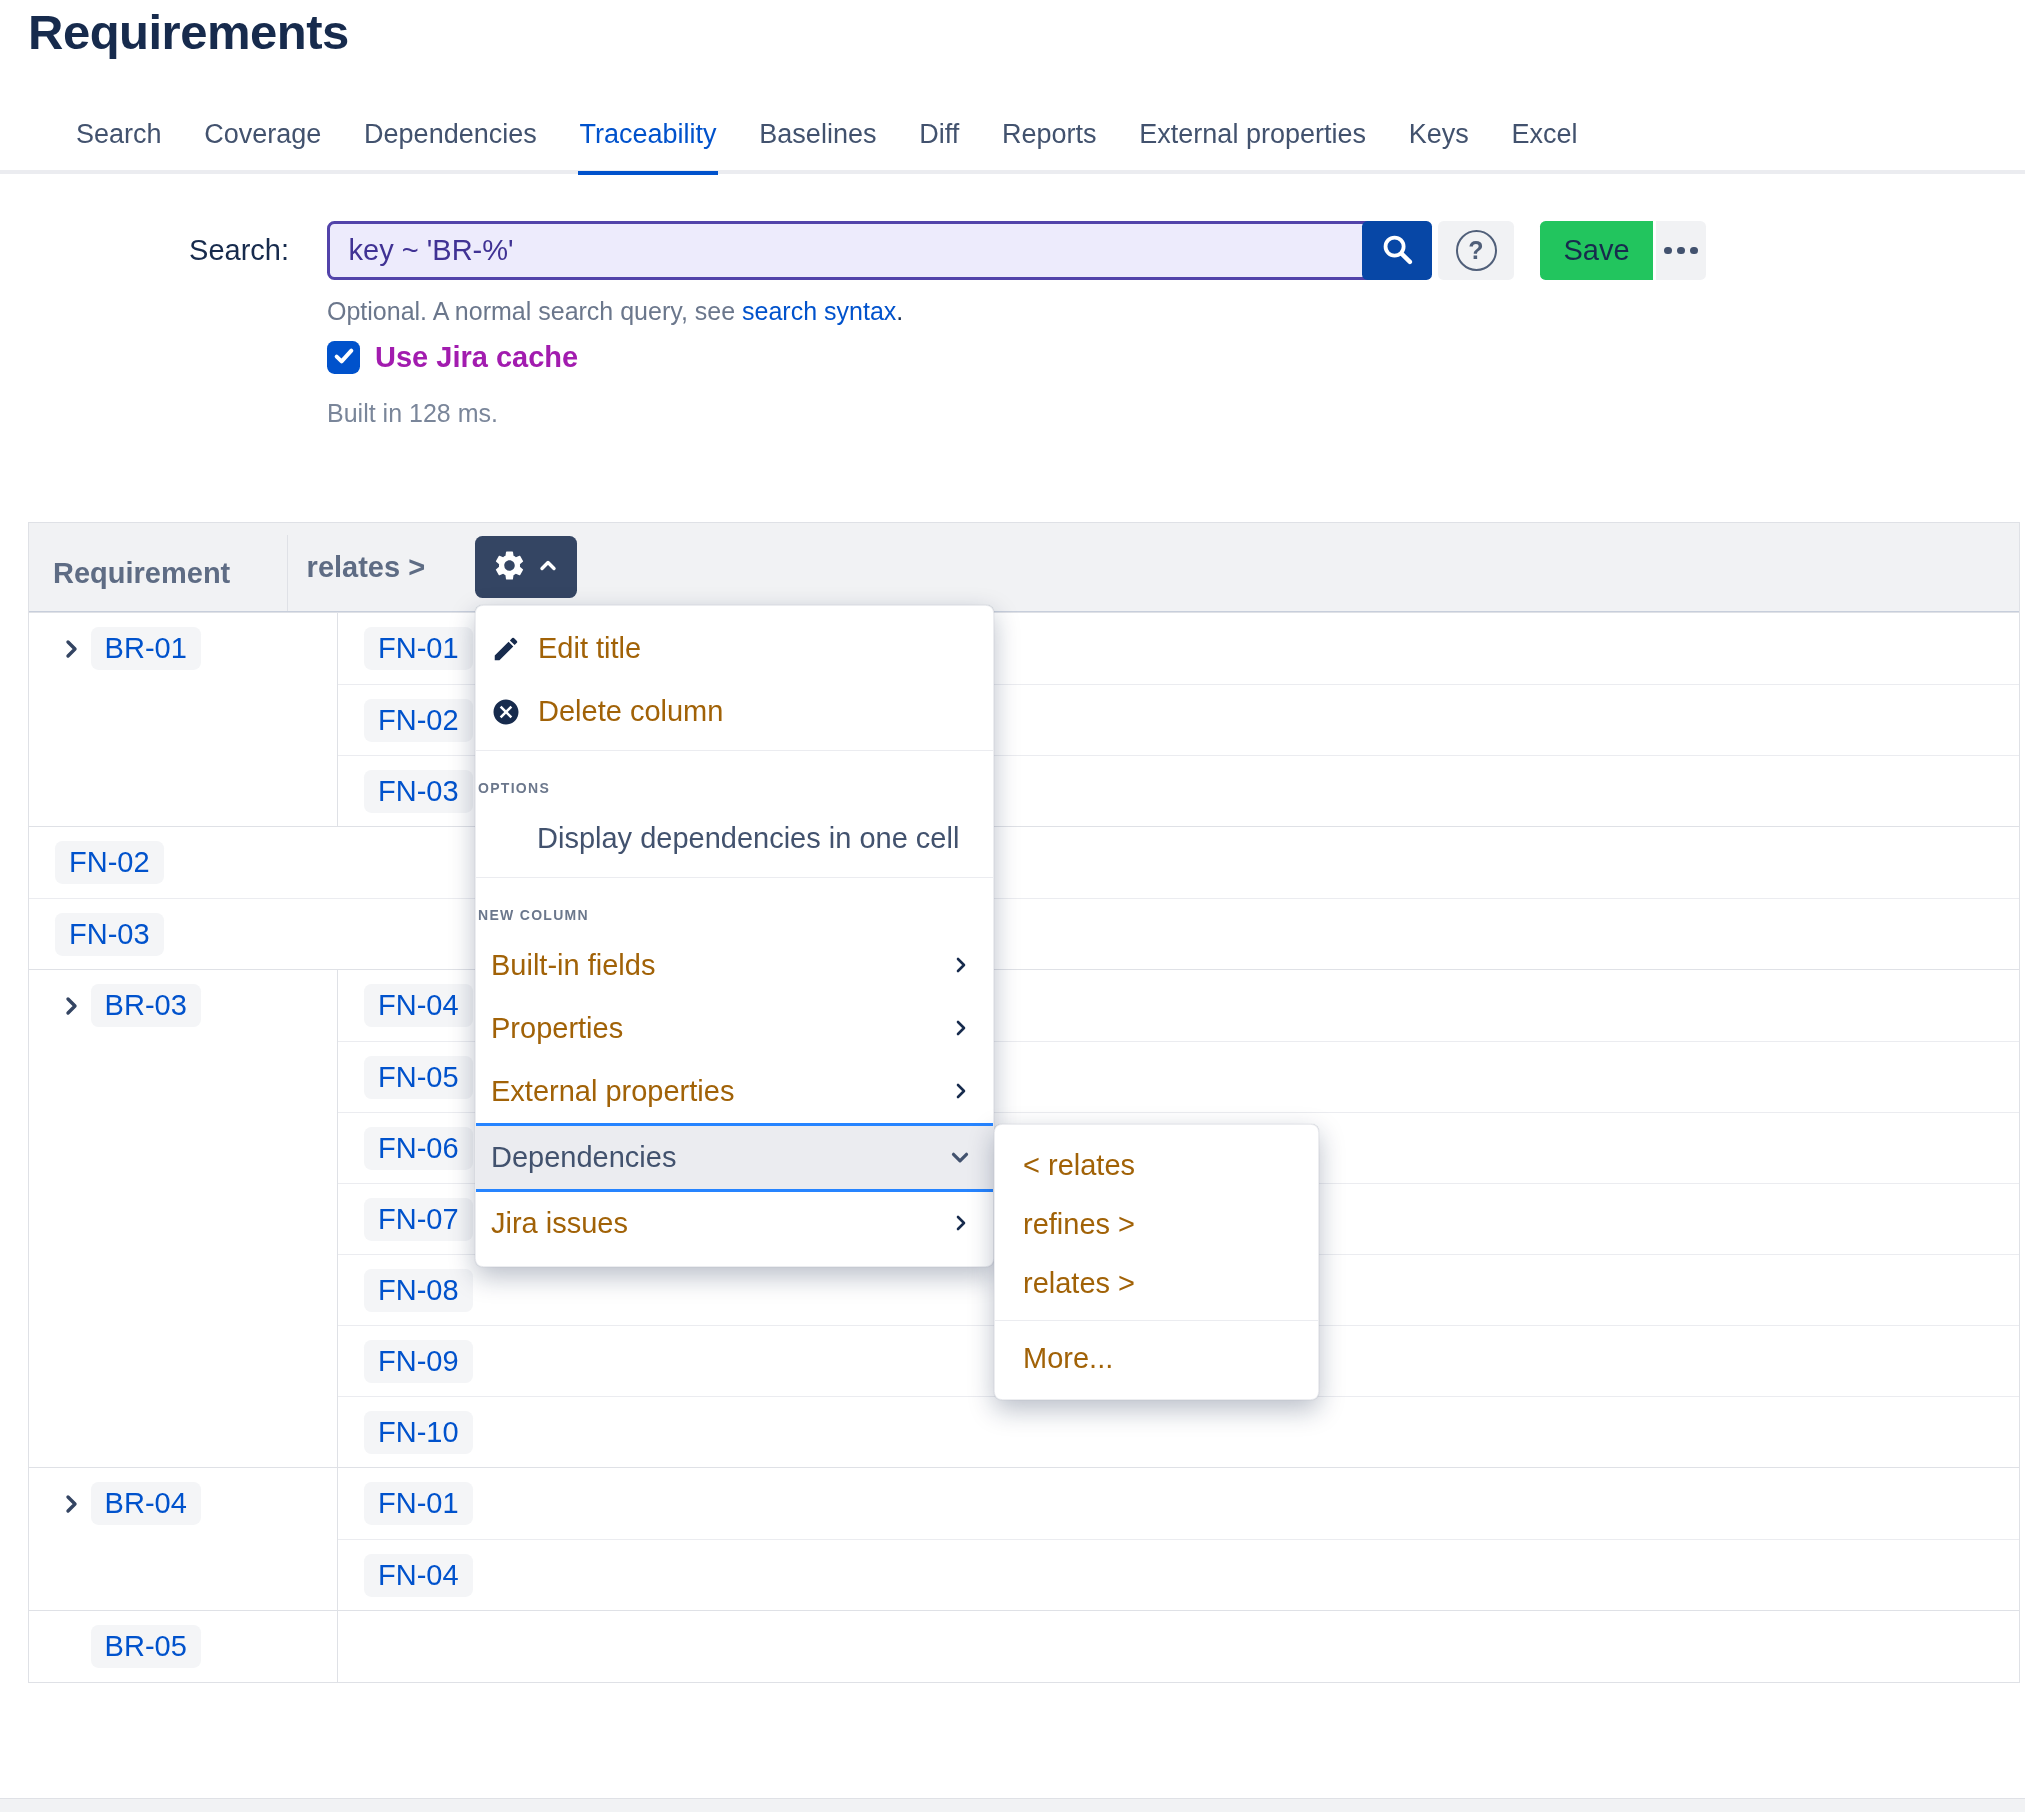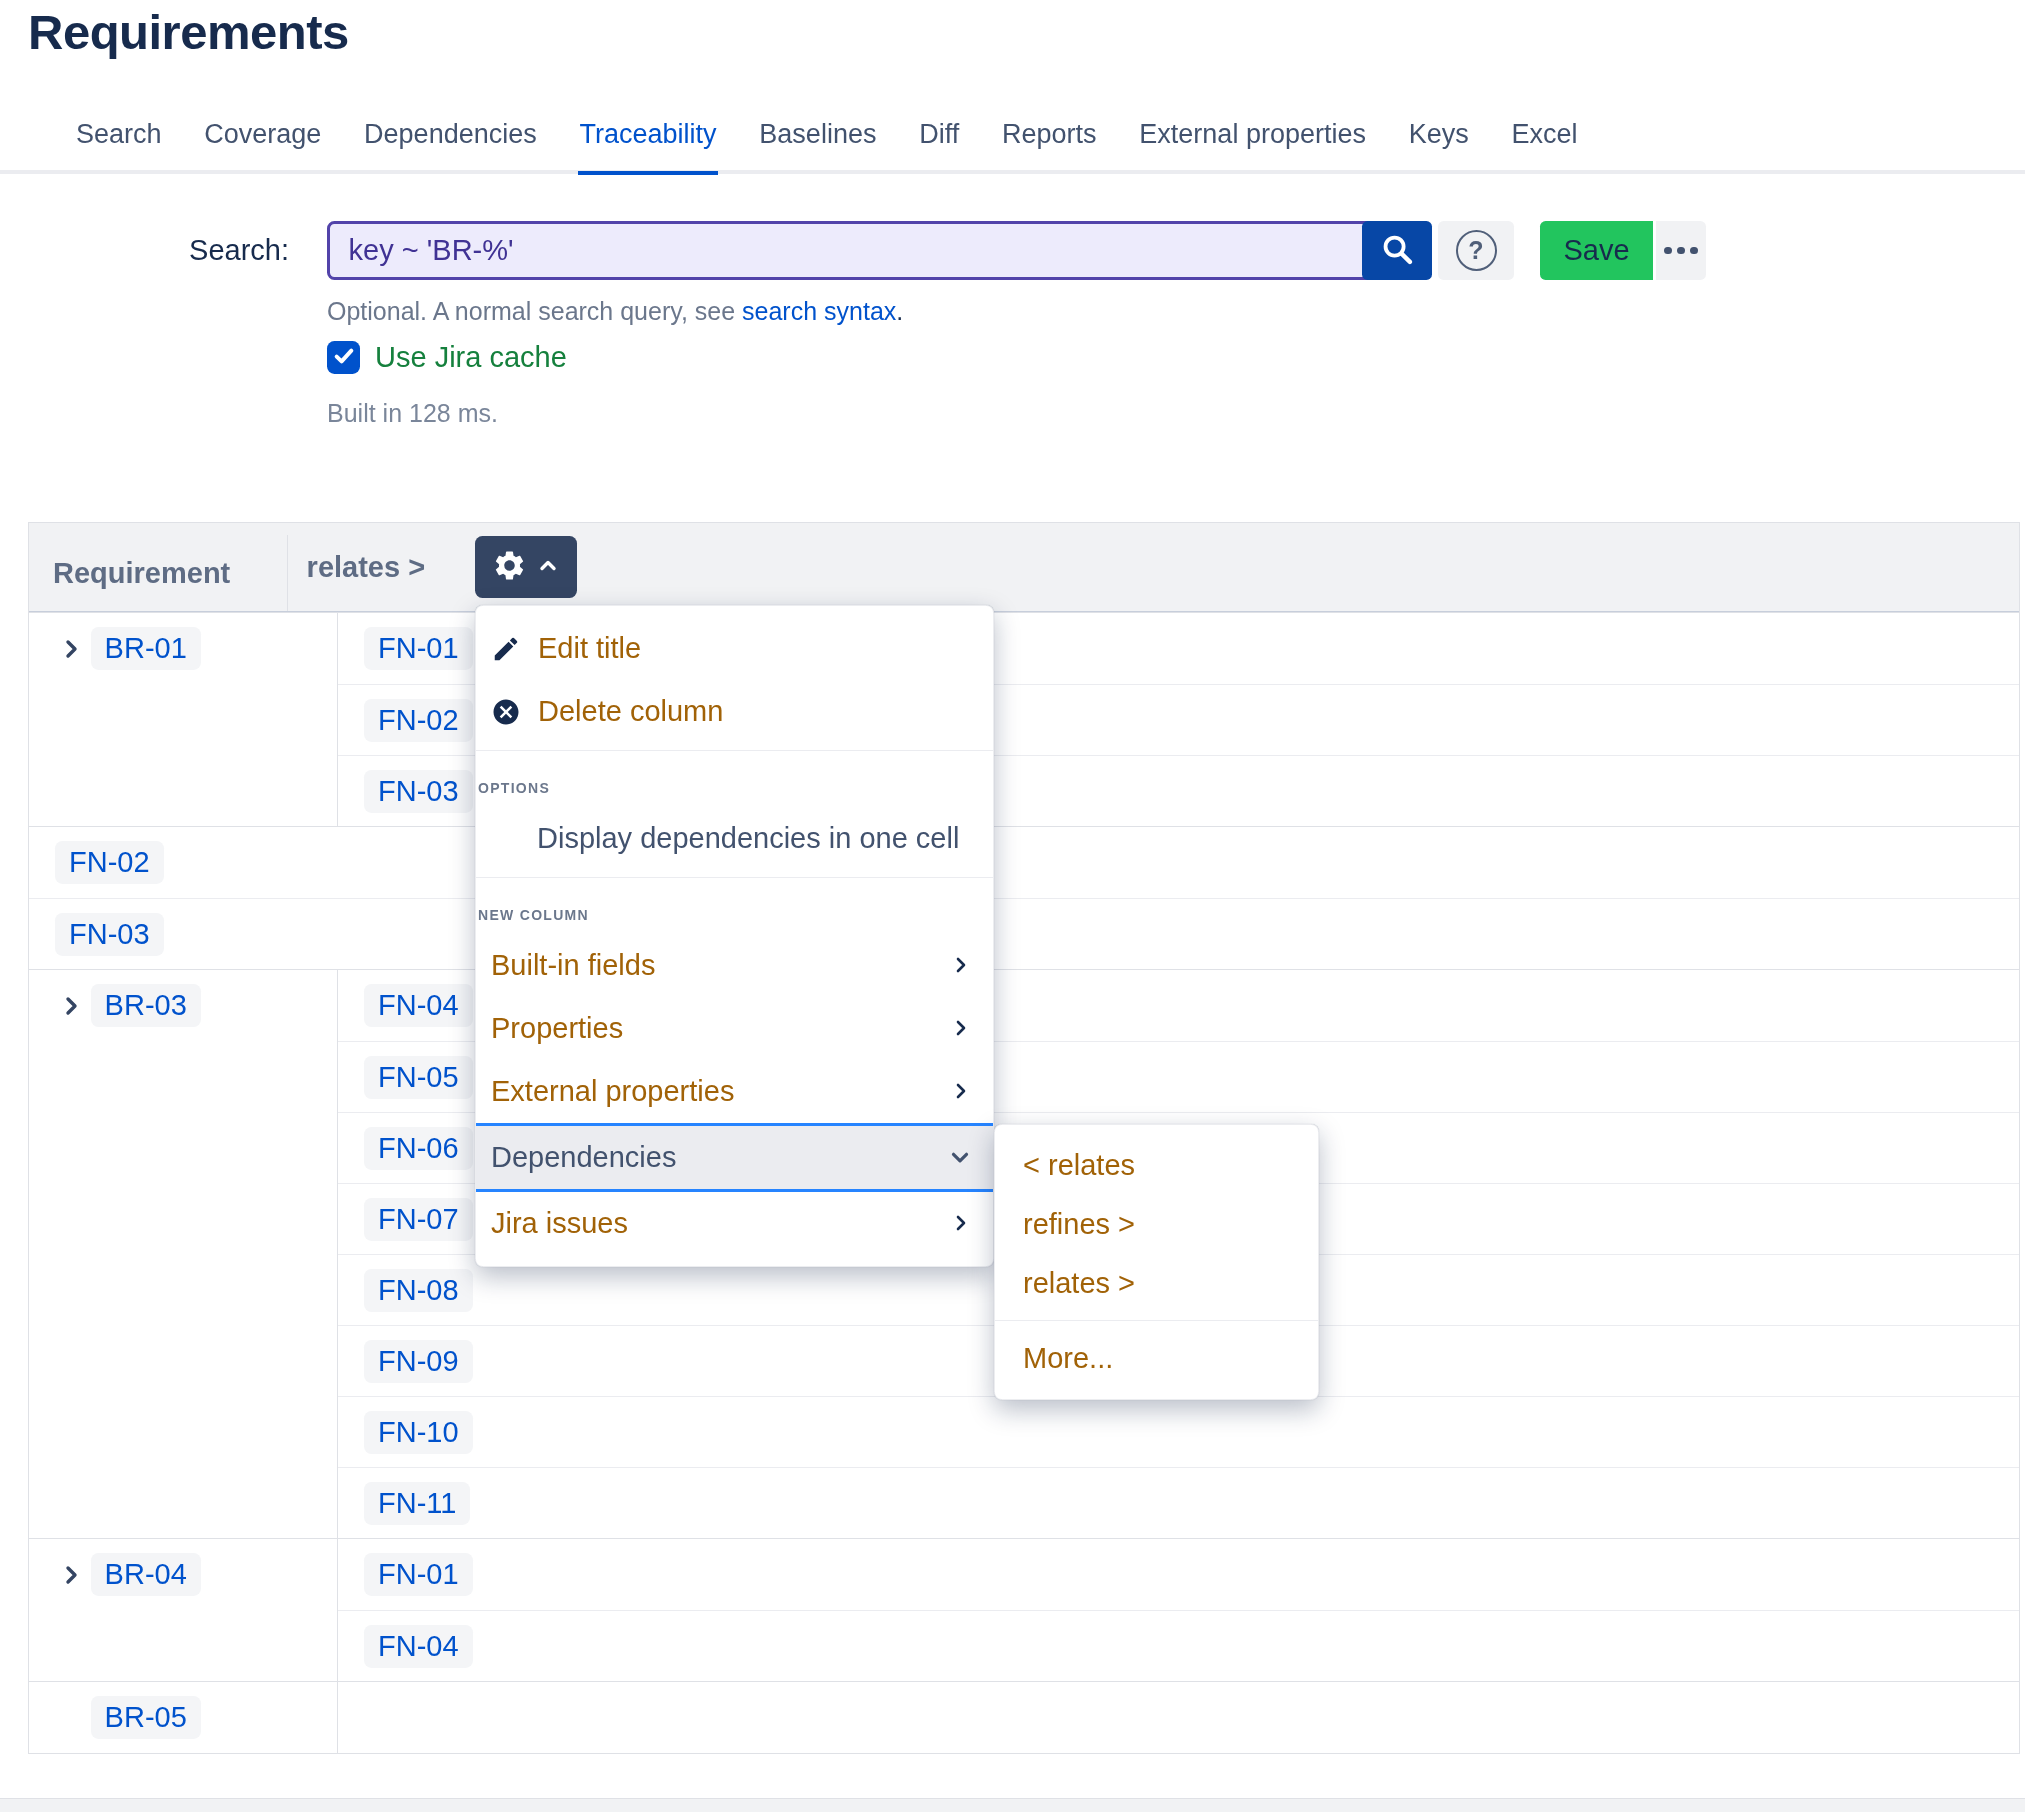--- a/index.html
+++ b/index.html
@@ -37,21 +37,21 @@
   .btn-more { left:1656px; width:50px; background:#F1F2F4; border-radius:0 5.6px 5.6px 0; gap:4.6px; }
   .btn-more i { width:7.4px; height:7.4px; border-radius:50%; background:#42526E; display:block; }
 
   .hint { position:absolute; left:327px; top:297px; font-size:25px; color:#6B778C; }
   .hint .link { color:#0052CC; cursor:pointer; text-decoration:none; }
   .hint .suffix { color:#172B4D; }
 
   .cache-row { position:absolute; left:327px; top:341px; display:flex; align-items:center; gap:15px; }
   .checkbox { width:33px; height:33px; background:#0052CC; border-radius:7.4px;
               display:flex; align-items:center; justify-content:center; cursor:pointer; }
-  .cache-label { font-size:29px; color:#15803d; }
+  .cache-label { font-size:29px; color:#a21caf;font-weight:bold; }
   .built { position:absolute; left:327px; top:399px; font-size:25px; color:#7A869A; }
 
   
   .rtable { position:absolute; left:28px; top:522px; width:1992px;
             border:1.9px solid #DFE1E6; background:#fff; }
   .thead { display:flex; height:89px; background:#F1F2F4; border-bottom:1.9px solid #C7CEDB; }
   .th-req { width:259px; border-right:1.9px solid #DFE1E6; display:flex; align-items:center;
             padding-left:24px; font-size:29px; font-weight:700; color:#5E6C84;margin-top:12px; }
   .th-rel { flex:1; display:flex; align-items:center; padding-left:18.6px;
             font-size:29px; font-weight:700; color:#5E6C84; }
@@ -220,23 +220,20 @@
           </div>
         <div class="sub">
             <span class="badge">FN-08</span>
           </div>
         <div class="sub">
             <span class="badge">FN-09</span>
           </div>
         <div class="sub">
             <span class="badge">FN-10</span>
           </div>
-        <div class="sub">
-            <span class="badge">FN-11</span>
-          </div>
       </div>
     </div>
 
     <div class="trow">
       <div class="cell-req">
         <span class="expander">
           <svg width="24" height="24" viewBox="0 0 24 24" fill="none">
               <polyline points="9,5 16,12 9,19" stroke="#344563" stroke-width="3.4" stroke-linecap="round" stroke-linejoin="round"></polyline>
             </svg>
         </span>

